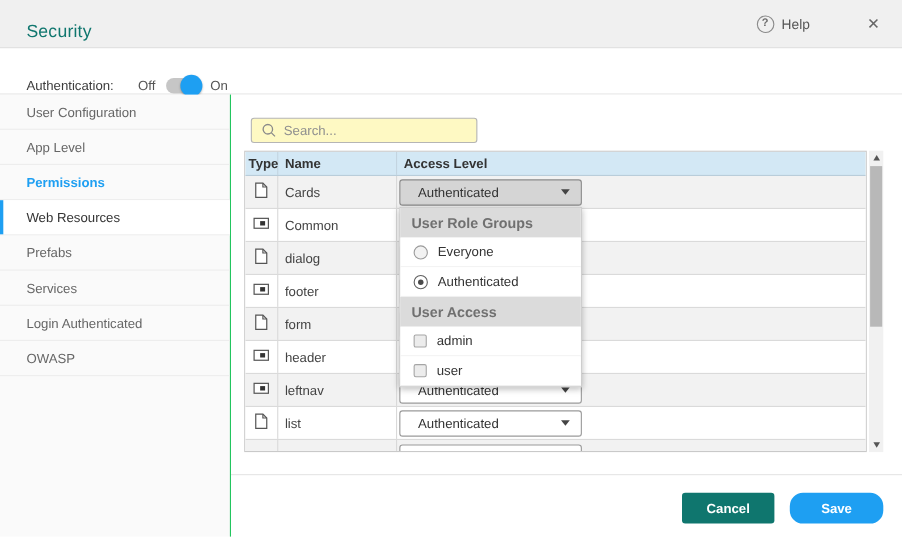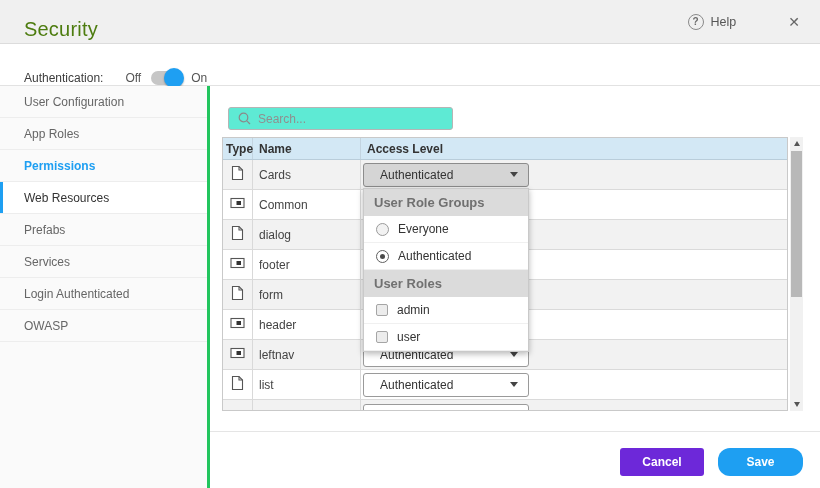--- a/index.html
+++ b/index.html
@@ -9,21 +9,21 @@
     font-size:12px; color:#333; background:#fff; overflow:hidden; position:relative;
   }
   .app { position:absolute; inset:0; width:820px; height:488px; background:#fff; }
 
   
   .titlebar {
     position:absolute; left:0; top:0; width:820px; height:44px;
     background:#f0f0f0; border-bottom:1px solid #dcdcdc;
     display:flex; align-items:center; padding:0 20px 0 24px;
   }
-  .titlebar .title { font-size:20px; font-weight:500; color:#4d7c0f; letter-spacing:.2px;margin-top:16px; }
+  .titlebar .title { font-size:16px; font-weight:500; color:#0f766e; letter-spacing:.2px;margin-top:16px; }
   .titlebar .spacer { flex:1; }
   .help-group { display:flex; align-items:center; color:#555; padding-right:28px; }
   .qicon {
     width:16px; height:16px; border:1px solid #8a8a8a; border-radius:50%;
     display:flex; align-items:center; justify-content:center;
     font-size:10px; color:#6b6b6b; margin-right:7px; font-weight:bold;
   }
   .help-label { font-size:12.5px; color:#555; }
   .close-x { margin-left:24px; font-size:14px; color:#666; cursor:pointer; }
 
@@ -38,38 +38,38 @@
   .toggle { position:relative; width:30px; height:14px; margin:0 10px; cursor:pointer; }
   .toggle .track { position:absolute; left:0; top:0; width:30px; height:14px; border-radius:7px; background:#c6c6c6; }
   .toggle .knob {
     position:absolute; top:-3px; right:-3px; width:20px; height:20px; border-radius:50%;
     background:var(--accent); box-shadow:0 1px 2px rgba(0,0,0,.3);
   }
 
   
   .sidebar {
     position:absolute; left:0; top:86px; width:210px; height:402px;
-    background:#fafafa; border-right:3px solid #22c55e;
+    background:#fafafa; border-right:1px solid #22c55e;
   }
   .side-item {
     height:32px; display:flex; align-items:center; padding-left:24px;
     border-bottom:1px solid #ededed; color:#666; cursor:pointer; position:relative;
   }
   .side-item.accent { color:var(--accent); font-weight:bold; }
   .side-item.selected { background:#fff; color:#333; }
   .side-item.selected::before {
     content:""; position:absolute; left:0; top:0; bottom:0; width:3px; background:var(--accent);
   }
 
   
   .main { position:absolute; left:210px; top:86px; width:610px; height:402px; background:#fff; }
 
   .search-box {
-    position:absolute; left:18px; top:21px; width:225px; height:23px;
-    border:1px solid #b5b5b5; border-radius:3px; background:#5eead4;
+    position:absolute; left:18px; top:21px; width:206px; height:23px;
+    border:1px solid #b5b5b5; border-radius:3px; background:#fef9c3;
     display:flex; align-items:center; padding-left:9px;
   }
   .search-box svg { flex:none; }
   .search-box input {
     border:none; outline:none; flex:1; font:inherit; color:#444;
     margin-left:7px; background:transparent; height:100%;
   }
   .search-box input::placeholder { color:#8f8f8f; }
 
   .table-wrap {
@@ -144,21 +144,21 @@
   
   .footer-divider { position:absolute; left:0; top:345px; width:610px; height:1px; background:#e5e5e5; }
   .footer {
     position:absolute; left:0; top:362px; width:610px; display:flex; justify-content:flex-end;
     padding-right:17px; gap:14px;
   }
   .btn {
     height:28px; border:none; border-radius:3px; color:#fff; font:inherit; font-weight:bold;
     cursor:pointer; display:flex; align-items:center; justify-content:center;
   }
-  .btn-cancel { width:84px; background:#6d28d9; }
+  .btn-cancel { width:84px; background:#0f766e; }
   .btn-save { width:85px; background:var(--accent);border-radius:12px; }
 </style>
 </head>
 <body>
 
 <div class="app">
 
   <div class="titlebar">
     <span class="title">Security</span>
     <span class="spacer"></span>
@@ -174,21 +174,21 @@
     <span class="onoff">Off</span>
     <span class="toggle">
       <span class="track"></span>
         <span class="knob"></span>
     </span>
     <span class="onoff">On</span>
   </div>
 
   <div class="sidebar" id="sidebar">
       <div class="side-item">User Configuration</div>
-      <div class="side-item">App Roles</div>
+      <div class="side-item">App Level</div>
       <div class="side-item accent">Permissions</div>
       <div class="side-item selected">Web Resources</div>
       <div class="side-item">Prefabs</div>
       <div class="side-item">Services</div>
       <div class="side-item">Login Authenticated</div>
       <div class="side-item">OWASP</div>
     </div>
 
   <div class="main">
 
@@ -343,21 +343,21 @@
         <div id="dd-groups">
             <div class="dd-opt">
               <span class="radio"></span>
               <span>Everyone</span>
             </div>
             <div class="dd-opt">
               <span class="radio on"></span>
               <span>Authenticated</span>
             </div>
           </div>
-        <div class="dd-section">User Roles</div>
+        <div class="dd-section">User Access</div>
         <div id="dd-roles">
             <div class="dd-opt">
               <span class="check"></span>
               <span>admin</span>
             </div>
             <div class="dd-opt">
               <span class="check"></span>
               <span>user</span>
             </div>
           </div>

